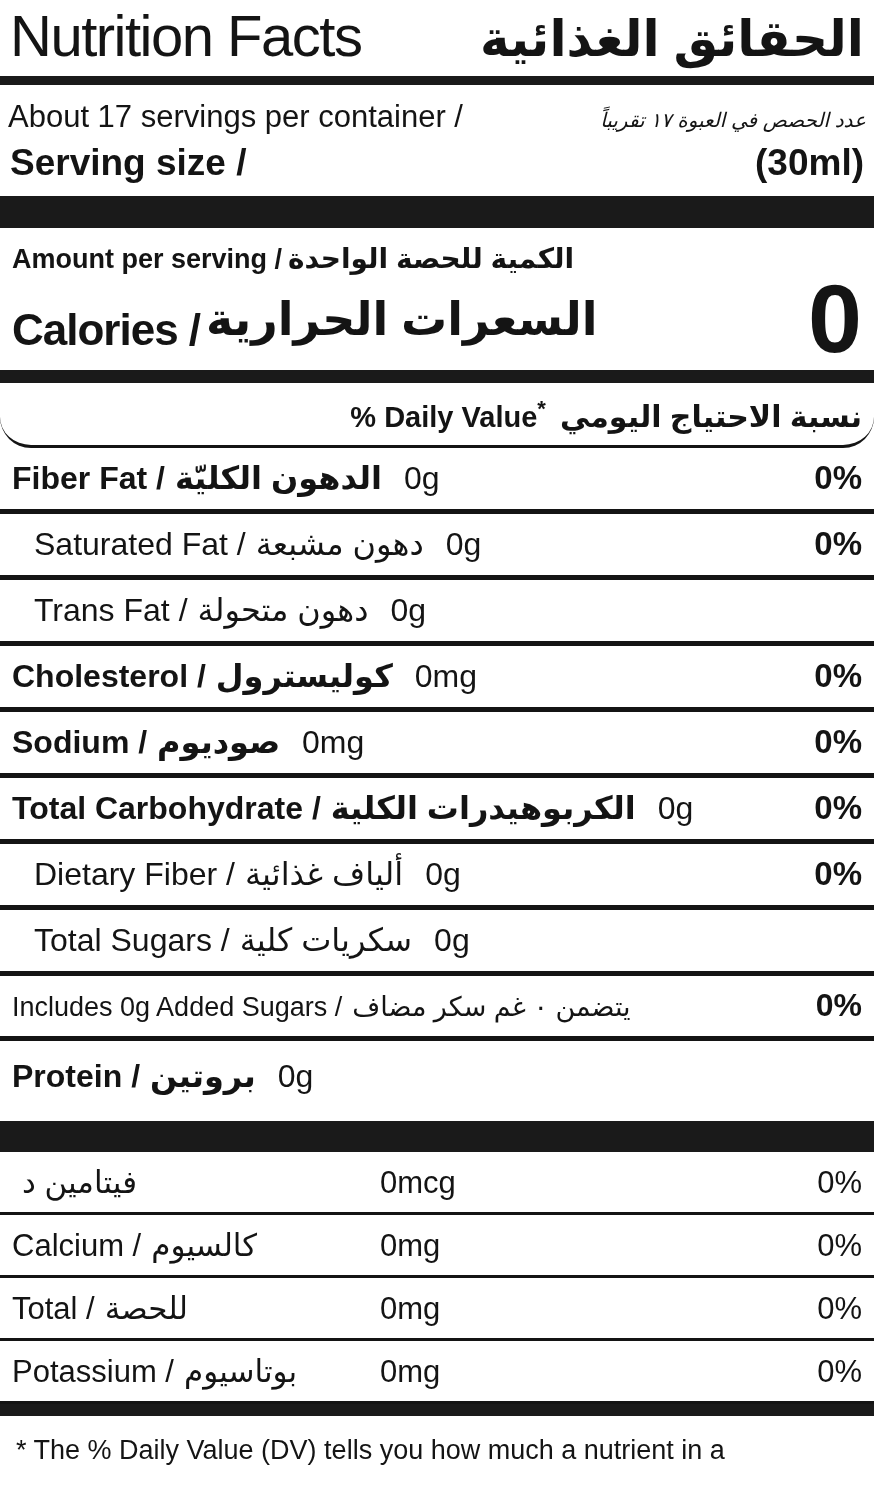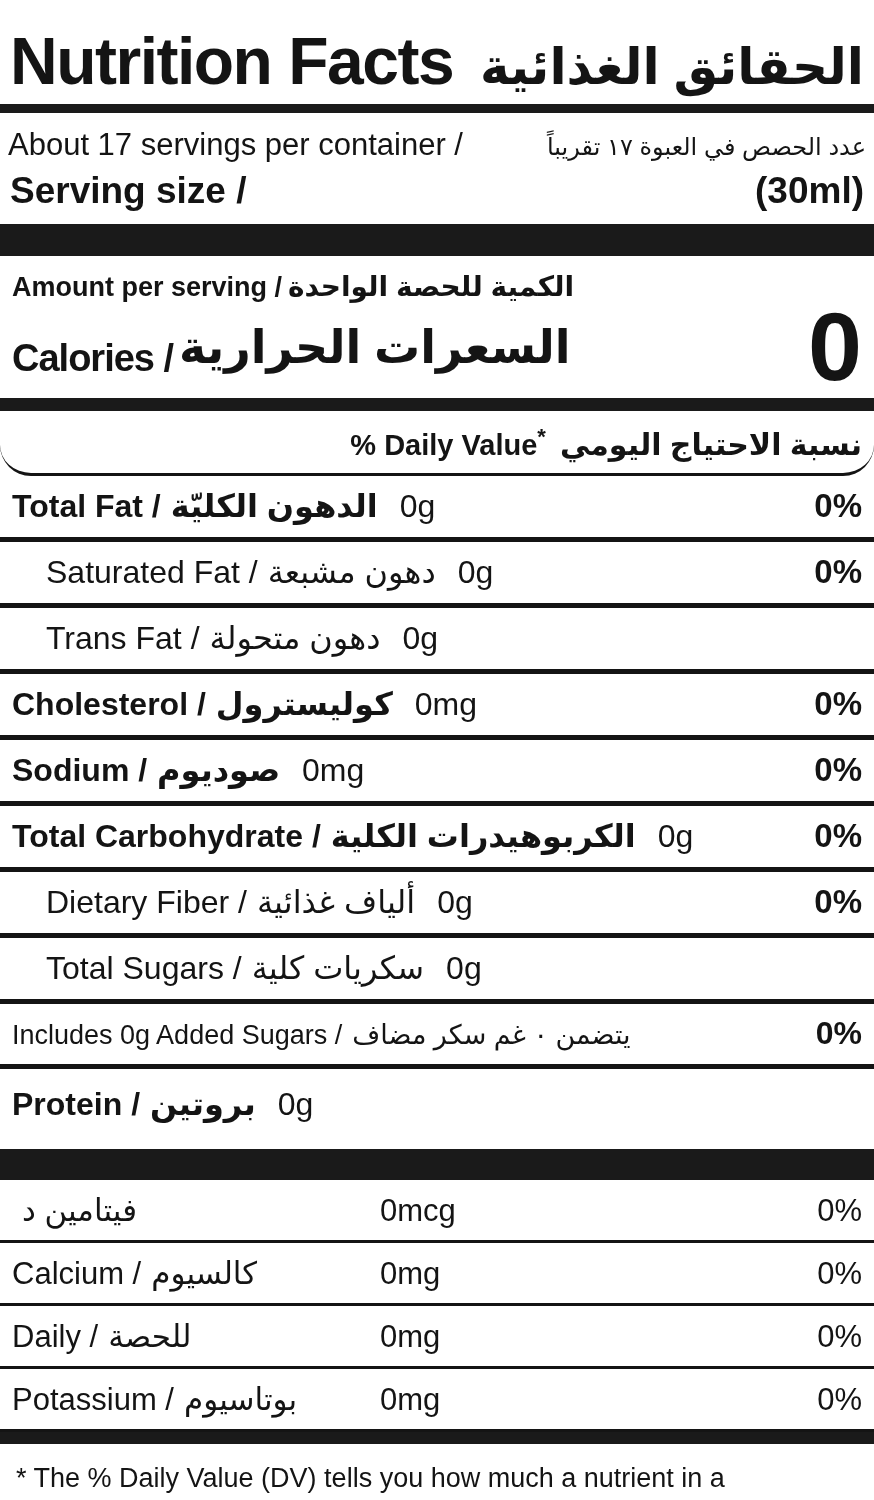--- a/index.html
+++ b/index.html
@@ -11,57 +11,57 @@
   body{
     width:874px;height:1500px;
     font-family:"Liberation Sans","DejaVu Sans",sans-serif;
     color:var(--ink);
     overflow:hidden;
   }
   .label{width:874px;height:1500px;background:#fff;}
 
   
   .title-row{display:flex;justify-content:space-between;align-items:baseline;padding:2px 10px 0;}
-  .title-en{font-size:66px;font-weight:700;letter-spacing:-1.5px;line-height:68px;margin-top:25px;}
+  .title-en{font-size:58px;font-weight:400;letter-spacing:-1.5px;line-height:68px;}
   .title-ar{font-size:50px;font-weight:700;line-height:68px;}
 
   .bar{background:var(--bar);width:874px;}
   .bar-title{height:9px;margin-top:3px;}
   .bar-serving{height:32px;}
   .bar-calories{height:13px;}
   .bar-protein{height:31px;}
   .bar-minerals{height:12px;}
 
   .servings-row{display:flex;justify-content:space-between;align-items:baseline;padding:14px 8px 0;font-size:31px;gap:28px;}
-  .servings-row .ar{font-size:24px;}
+  .servings-row .ar{font-size:20px;font-style:italic;}
 
   .serving-size-row{display:flex;align-items:baseline;padding:7px 10px 12px;font-size:37px;font-weight:700;}
   .serving-size-row .ar{margin-left:14px;font-size:36px;}
   .serving-size-row .val{margin-left:auto;}
 
   
   .amount-line{display:flex;align-items:baseline;padding:14px 12px 0;font-size:27px;font-weight:700;}
   .amount-line .ar{margin-left:6px;font-size:28px;}
   .calories-line{display:flex;align-items:center;padding:0 12px 8px;}
-  .cal-en{font-size:38px;font-weight:700;letter-spacing:-1px;margin-top:23px;}
+  .cal-en{font-size:44px;font-weight:700;letter-spacing:-1px;margin-top:23px;}
   .cal-ar{font-size:46px;font-weight:700;margin-left:6px;}
   .cal-value{margin-left:auto;font-size:97px;font-weight:700;line-height:0.9;}
 
   
   .dv-header{text-align:right;padding:13px 12px 11px;font-size:29px;font-weight:700;border-bottom:3px solid var(--ink);border-radius:31px;}
   .dv-header sup{font-size:22px;vertical-align:super;}
   .dv-header .ar{font-size:30px;margin-left:6px;}
 
   
   .row{display:flex;align-items:baseline;padding:11px 12px 12px;border-bottom:5px solid var(--ink);font-size:32px;}
   .row .ar{margin-left:10px;}
   .row .amt{margin-left:22px;}
   .row .dv{margin-left:auto;font-weight:700;font-size:33px;}
   .row.b .en,.row.b .ar{font-weight:700;}
-  .row.i1{padding-left:46px;}
+  .row.i1{padding-left:34px;}
   .row.i2{font-size:27px;}
   .row.i2 .dv{font-size:32px;}
   .row.protein{border-bottom:none;padding-top:16px;padding-bottom:26px;}
 
   
   .vrow{display:flex;align-items:baseline;padding:12px 12px 11px;border-bottom:3px solid var(--ink);font-size:31px;}
   .vrow:last-of-type{border-bottom:none;padding-bottom:13px;}
   .vname{flex:0 0 368px;display:flex;align-items:baseline;}
   .vname .ar{margin-left:10px;}
   .vrow .dv{margin-left:auto;font-size:31px;}
@@ -103,21 +103,21 @@
     <span class="cal-value">0</span>
   </div>
   <div class="bar bar-calories"></div>
 
   <div class="dv-header">
     <span class="ltr">% Daily Value</span><sup>*</sup>
     <span class="ar rtl">نسبة الاحتياج اليومي</span>
   </div>
 
   <div class="row b">
-    <span class="en ltr">Total Fat /</span>
+    <span class="en ltr">Fiber Fat /</span>
     <span class="ar rtl">الدهون الكليّة</span>
     <span class="amt">0g</span>
     <span class="dv">0%</span>
   </div>
   <div class="row i1">
     <span class="en ltr">Saturated Fat /</span>
     <span class="ar rtl">دهون مشبعة</span>
     <span class="amt">0g</span>
     <span class="dv">0%</span>
   </div>
@@ -179,21 +179,21 @@
   <div class="vrow">
     <span class="vname">
       <span class="en ltr">Calcium /</span>
       <span class="ar rtl">كالسيوم</span>
     </span>
     <span class="amt">0mg</span>
     <span class="dv">0%</span>
   </div>
   <div class="vrow">
     <span class="vname">
-      <span class="en ltr">Daily /</span>
+      <span class="en ltr">Total /</span>
       <span class="ar rtl">للحصة</span>
     </span>
     <span class="amt">0mg</span>
     <span class="dv">0%</span>
   </div>
   <div class="vrow">
     <span class="vname">
       <span class="en ltr">Potassium /</span>
       <span class="ar rtl">بوتاسيوم</span>
     </span>

